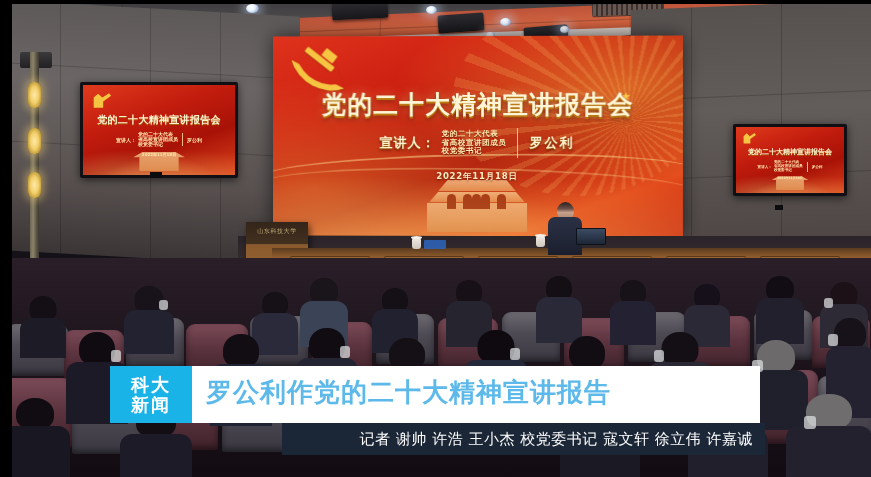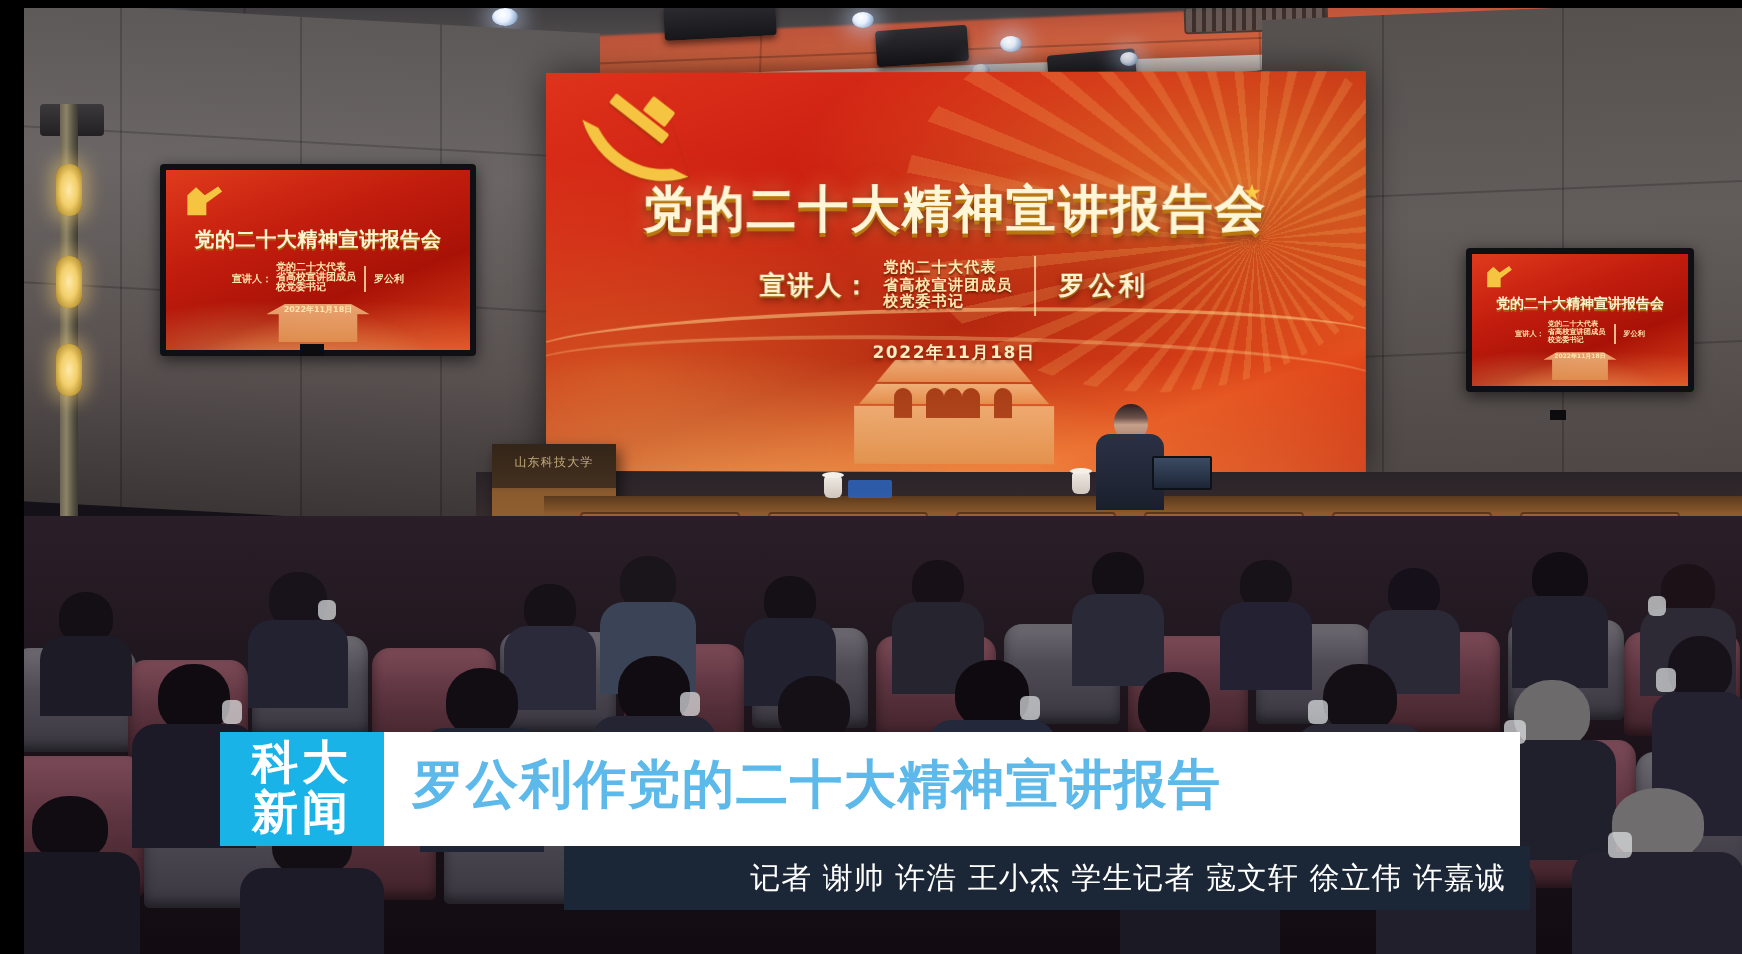--- a/index.html
+++ b/index.html
@@ -183,21 +183,21 @@
     box-shadow:inset 0 -3px 6px rgba(0,0,0,.45);}
   .person{position:absolute;}
   .p-head{position:absolute;left:50%;transform:translateX(-50%);border-radius:48% 48% 42% 42%;}
   .p-body{position:absolute;left:0;border-radius:12px 12px 0 0;}
   .mask{position:absolute;border-radius:3px;background:rgba(222,224,226,.72);}
 
   
   .lt{position:absolute;left:110px;top:366px;}
   .lt-logo{position:absolute;left:0;top:0;width:82px;height:57px;background:#19b3e8;
     display:flex;flex-direction:column;align-items:center;justify-content:center;}
-  .lt-logo span{color:#ffffff;font-size:23px;font-weight:bold;line-height:1.07;letter-spacing:2px;}
+  .lt-logo span{color:#ffffff;font-size:18px;font-weight:bold;line-height:1.07;letter-spacing:2px;}
   .lt-white{position:absolute;left:82px;top:0;width:568px;height:57px;background:#ffffff;}
   .lt-head{position:absolute;left:14px;top:9px;font-size:26px;font-weight:bold;
     color:#5cb9ea;letter-spacing:1px;white-space:nowrap;}
   .lt-dark{position:absolute;left:172px;top:57px;width:483px;height:32px;
     background:#1b2636;display:flex;align-items:center;justify-content:flex-end;}
   .lt-credits{font-size:15px;color:#ffffff;letter-spacing:.5px;white-space:nowrap;
     padding-right:12px;}
 
   
   .lb-left{position:absolute;left:0;top:0;width:12px;height:477px;background:#000;z-index:40;}
@@ -532,19 +532,19 @@
 
   <div class="lt">
     <div class="lt-white">
       <div class="lt-head">罗公利作党的二十大精神宣讲报告</div>
     </div>
     <div class="lt-logo">
       <span>科大</span>
       <span>新闻</span>
     </div>
     <div class="lt-dark">
-      <span class="lt-credits">记者 谢帅 许浩 王小杰 学生记者 寇文轩 徐立伟 许嘉诚</span>
+      <span class="lt-credits">记者 谢帅 许浩 王小杰 校党委书记 寇文轩 徐立伟 许嘉诚</span>
     </div>
   </div>
 
   <div class="lb-left"></div>
   <div class="lb-top"></div>
 </div>
 
 </body></html>

